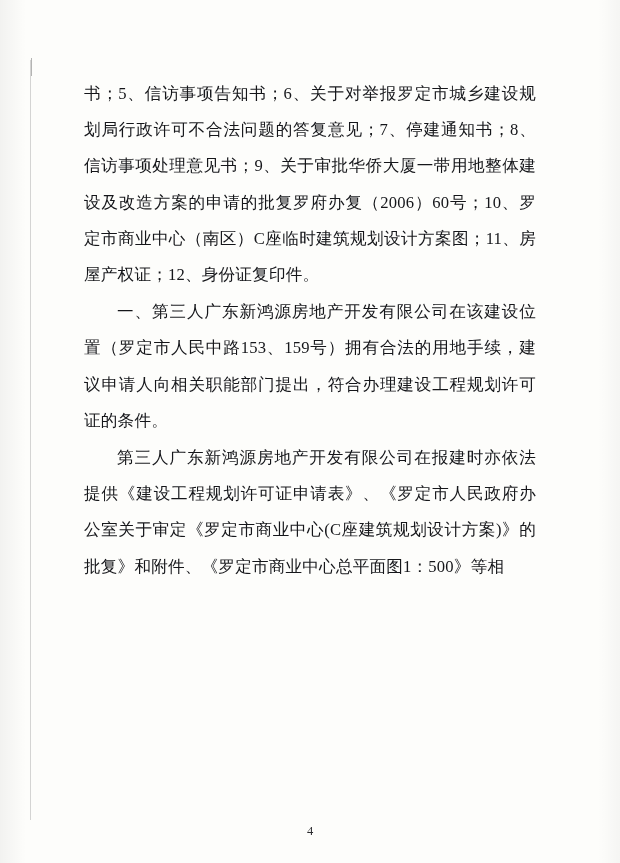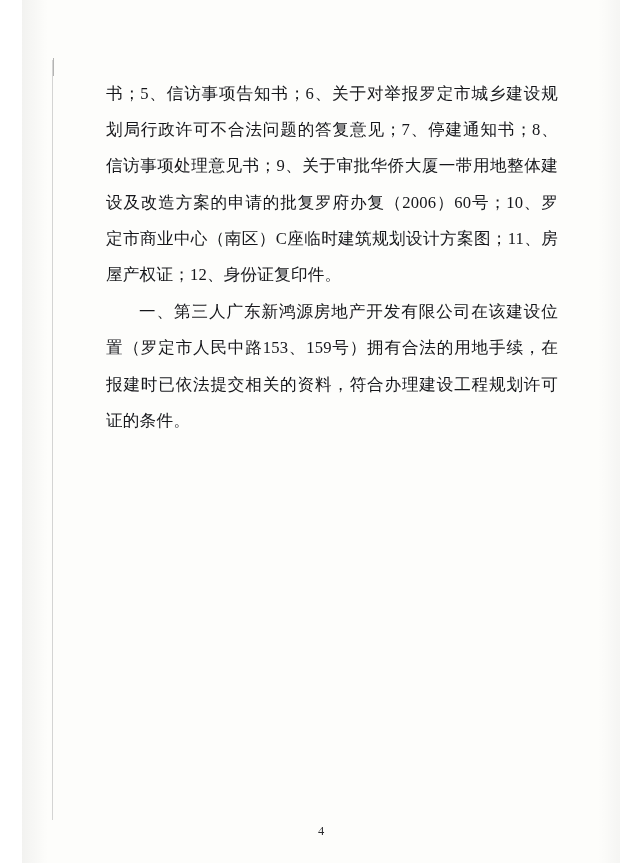--- a/index.html
+++ b/index.html
@@ -15,21 +15,20 @@
     overflow: hidden;
   }
   
   .page {
     position: absolute;
     inset: 0;
     background:
       linear-gradient(to right, rgba(0,0,0,0.045) 0px, rgba(0,0,0,0.0) 26px),
       linear-gradient(to left, rgba(0,0,0,0.03) 0px, rgba(0,0,0,0.0) 22px),
       #fdfdfb;
-    margin-left: 22px;
   }
   
   .scan-line {
     position: absolute;
     left: 30px;
     top: 60px;
     width: 1px;
     height: 760px;
     background: rgba(120,120,120,0.30);
   }
@@ -83,17 +82,18 @@
 </style>
 </head>
 <body>
 
 <div class="page">
   <div class="scan-line"></div>
   <div class="scan-line2"></div>
 
   <div class="text-block">
     <p class="para">书；5、信访事项告知书；6、关于对举报罗定市城乡建设规划局行政许可不合法问题的答复意见；7、停建通知书；8、信访事项处理意见书；9、关于审批华侨大厦一带用地整体建设及改造方案的申请的批复罗府办复（2006）60号；10、罗定市商业中心（南区）C座临时建筑规划设计方案图；11、房屋产权证；12、身份证复印件。</p>
-    <p class="para indent">一、第三人广东新鸿源房地产开发有限公司在该建设位置（罗定市人民中路153、159号）拥有合法的用地手续，在报建时已依法提交相关的资料，符合办理建设工程规划许可证的条件。</p>
+    <p class="para indent">一、第三人广东新鸿源房地产开发有限公司在该建设位置（罗定市人民中路153、159号）拥有合法的用地手续，建议申请人向相关职能部门提出，符合办理建设工程规划许可证的条件。</p>
+    <p class="para indent">第三人广东新鸿源房地产开发有限公司在报建时亦依法提供《建设工程规划许可证申请表》、《罗定市人民政府办公室关于审定《罗定市商业中心(C座建筑规划设计方案)》的批复》和附件、《罗定市商业中心总平面图1：500》等相</p>
   </div>
 
   <div class="page-number">4</div>
 </div>
 
 </body></html>

